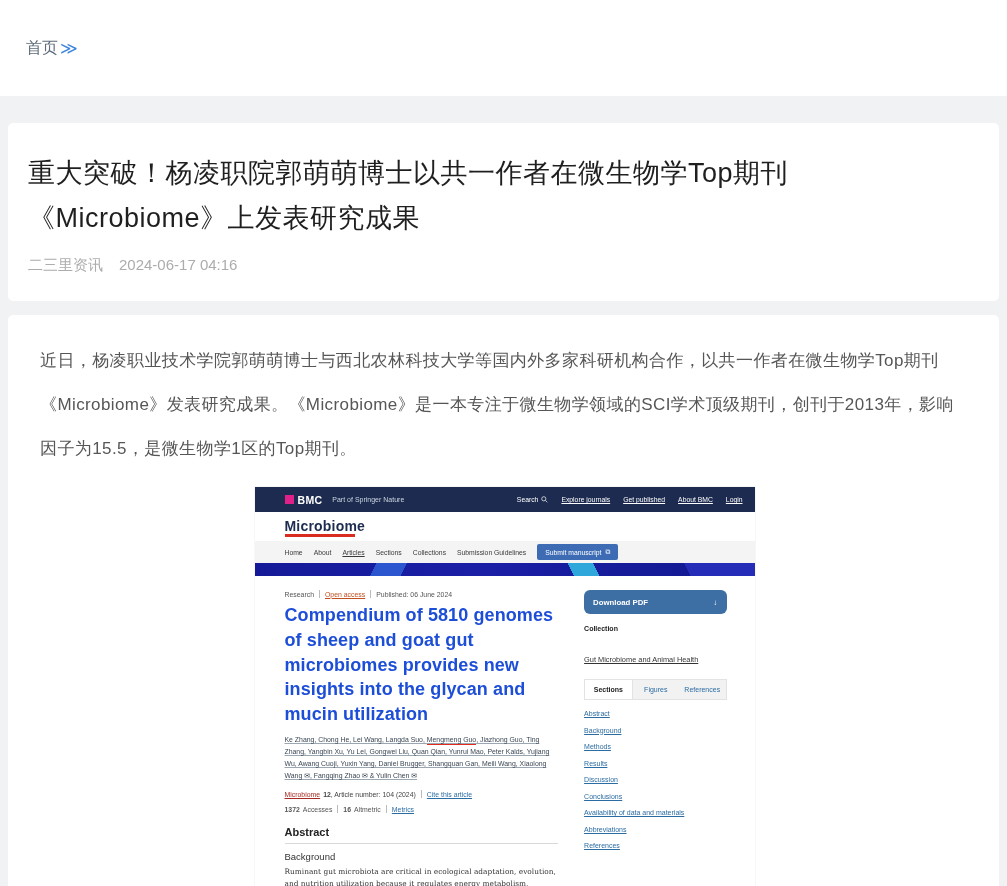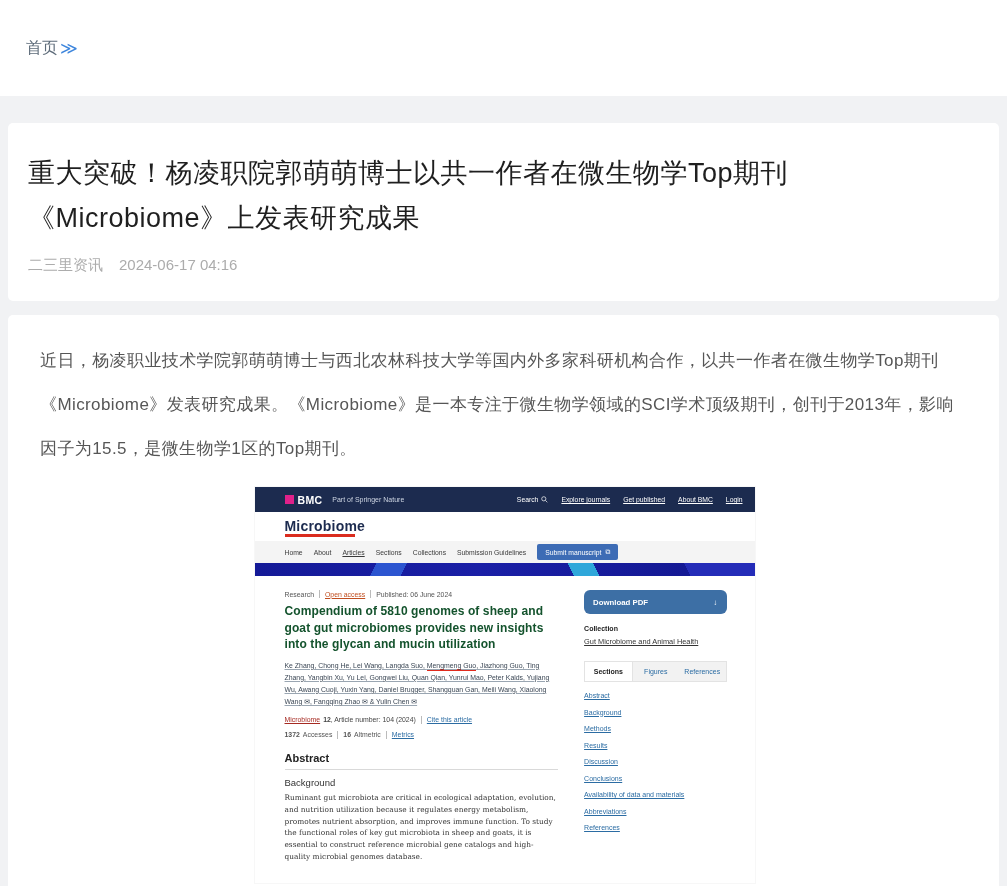--- a/index.html
+++ b/index.html
@@ -60,43 +60,43 @@
       linear-gradient(63deg, transparent 63%, #2fa7da 63%, #2fa7da 68%, transparent 68%),
       linear-gradient(117deg, transparent 24%, #2c55d0 24%, #2c55d0 30%, transparent 30%),
       linear-gradient(63deg, transparent 86%, #242cb8 86%),
       linear-gradient(90deg,#141a97 0%, #1a1fa6 45%, #12178e 100%); }
 
   .shot-content { display:flex; padding:14px 28px 20px 30px; gap:26px; background:#fff; }
   .shot-left { width:292px; }
   .meta-line { font-size:6.9px; color:#555; display:flex; align-items:center; }
   .meta-sep { border-left:1px solid #bbb; height:8px; margin:0 5px; }
   .open-access { color:#c14e1f; text-decoration:underline; }
-  .paper-title { margin-top:5px; font-size:12px; line-height:1.38; font-weight:bold;
-    color:#14532d; letter-spacing:.1px; }
+  .paper-title { margin-top:5px; font-size:18px; line-height:1.38; font-weight:bold;
+    color:#1d4ed8; letter-spacing:.1px; }
   .authors { margin-top:7px; font-size:6.9px; line-height:1.75; color:#3a4654;
     text-decoration:underline; text-decoration-color:#9aa6b2; }
   .auth-hl { border-bottom:2px solid #e02b1d; text-decoration:underline;
     text-decoration-color:#9aa6b2; }
   .cite-line { margin-top:8px; font-size:6.9px; color:#444; display:flex; align-items:center; }
   .jlink { color:#a62a22; text-decoration:underline; }
   .bold { font-weight:bold; }
   .bluelink { color:#2b6ca3; text-decoration:underline; }
   .metrics-line { margin-top:7px; font-size:6.9px; color:#555; display:flex; align-items:center; }
   .abs-head { margin-top:13px; font-size:11px; font-weight:bold; color:#222; }
   .abs-rule { border:none; border-top:1px solid #d9d9d9; margin:5px 0 7px 0; }
   .bg-head { font-size:9.5px; color:#333; font-weight:500; margin-bottom:4px; }
   .abs-text { font-family:"DejaVu Serif","Liberation Serif",serif; font-size:7.4px;
     line-height:1.6; color:#333; }
 
   .shot-right { width:152px; }
   .dl-btn { background:#3d6fa5; border-radius:6px; height:24px; display:flex;
     align-items:center; justify-content:space-between; padding:0 9px; color:#fff;
     font-size:7.8px; font-weight:bold; }
   .coll-label { margin-top:11px; font-size:7px; font-weight:bold; color:#222; }
-  .coll-link { margin-top:5px; font-size:7.4px; color:#333; text-decoration:underline; display:block; }
+  .coll-link { margin-top:23px; font-size:7.4px; color:#333; text-decoration:underline; display:block; }
   .side-tabs { margin-top:15px; display:flex; background:#f2f2f2; border:1px solid #e3e3e3; }
   .side-tab { flex:1; text-align:center; padding:6px 0; font-size:7px; color:#2b6ca3; }
   .side-tab.active { background:#fff; color:#222; font-weight:bold; border-right:1px solid #e3e3e3; }
   .side-links { margin-top:10px; }
   .side-link { display:block; font-size:7px; color:#2b6ca3; text-decoration:underline;
     margin:0 0 9.5px 0; }
 </style>
 </head>
 <body>
 

